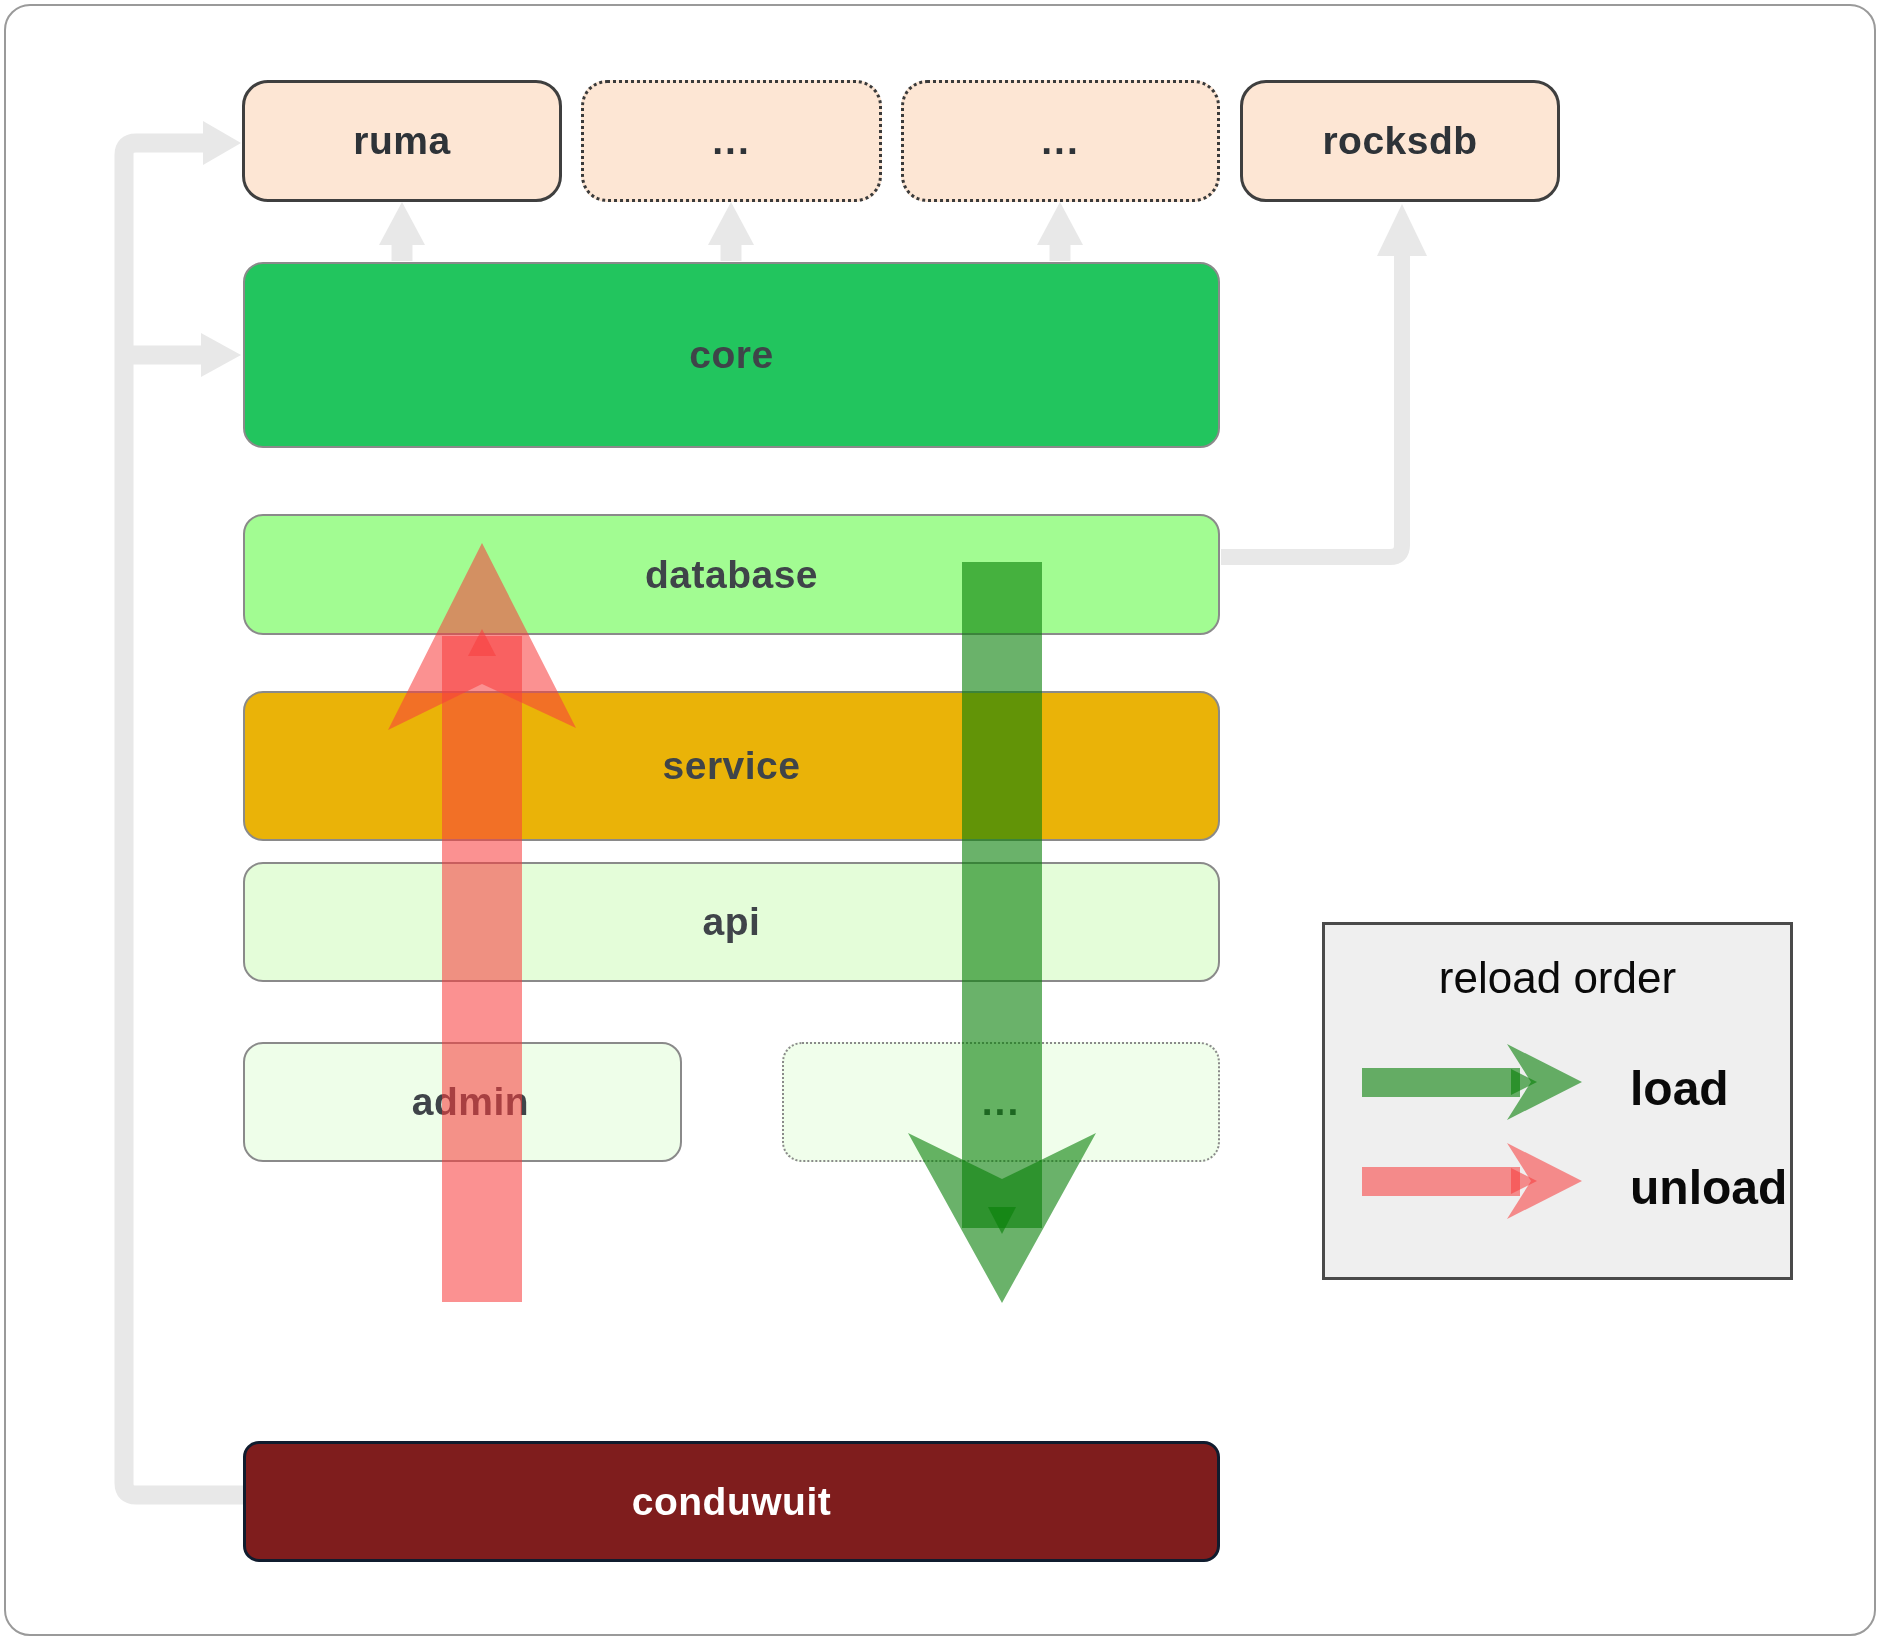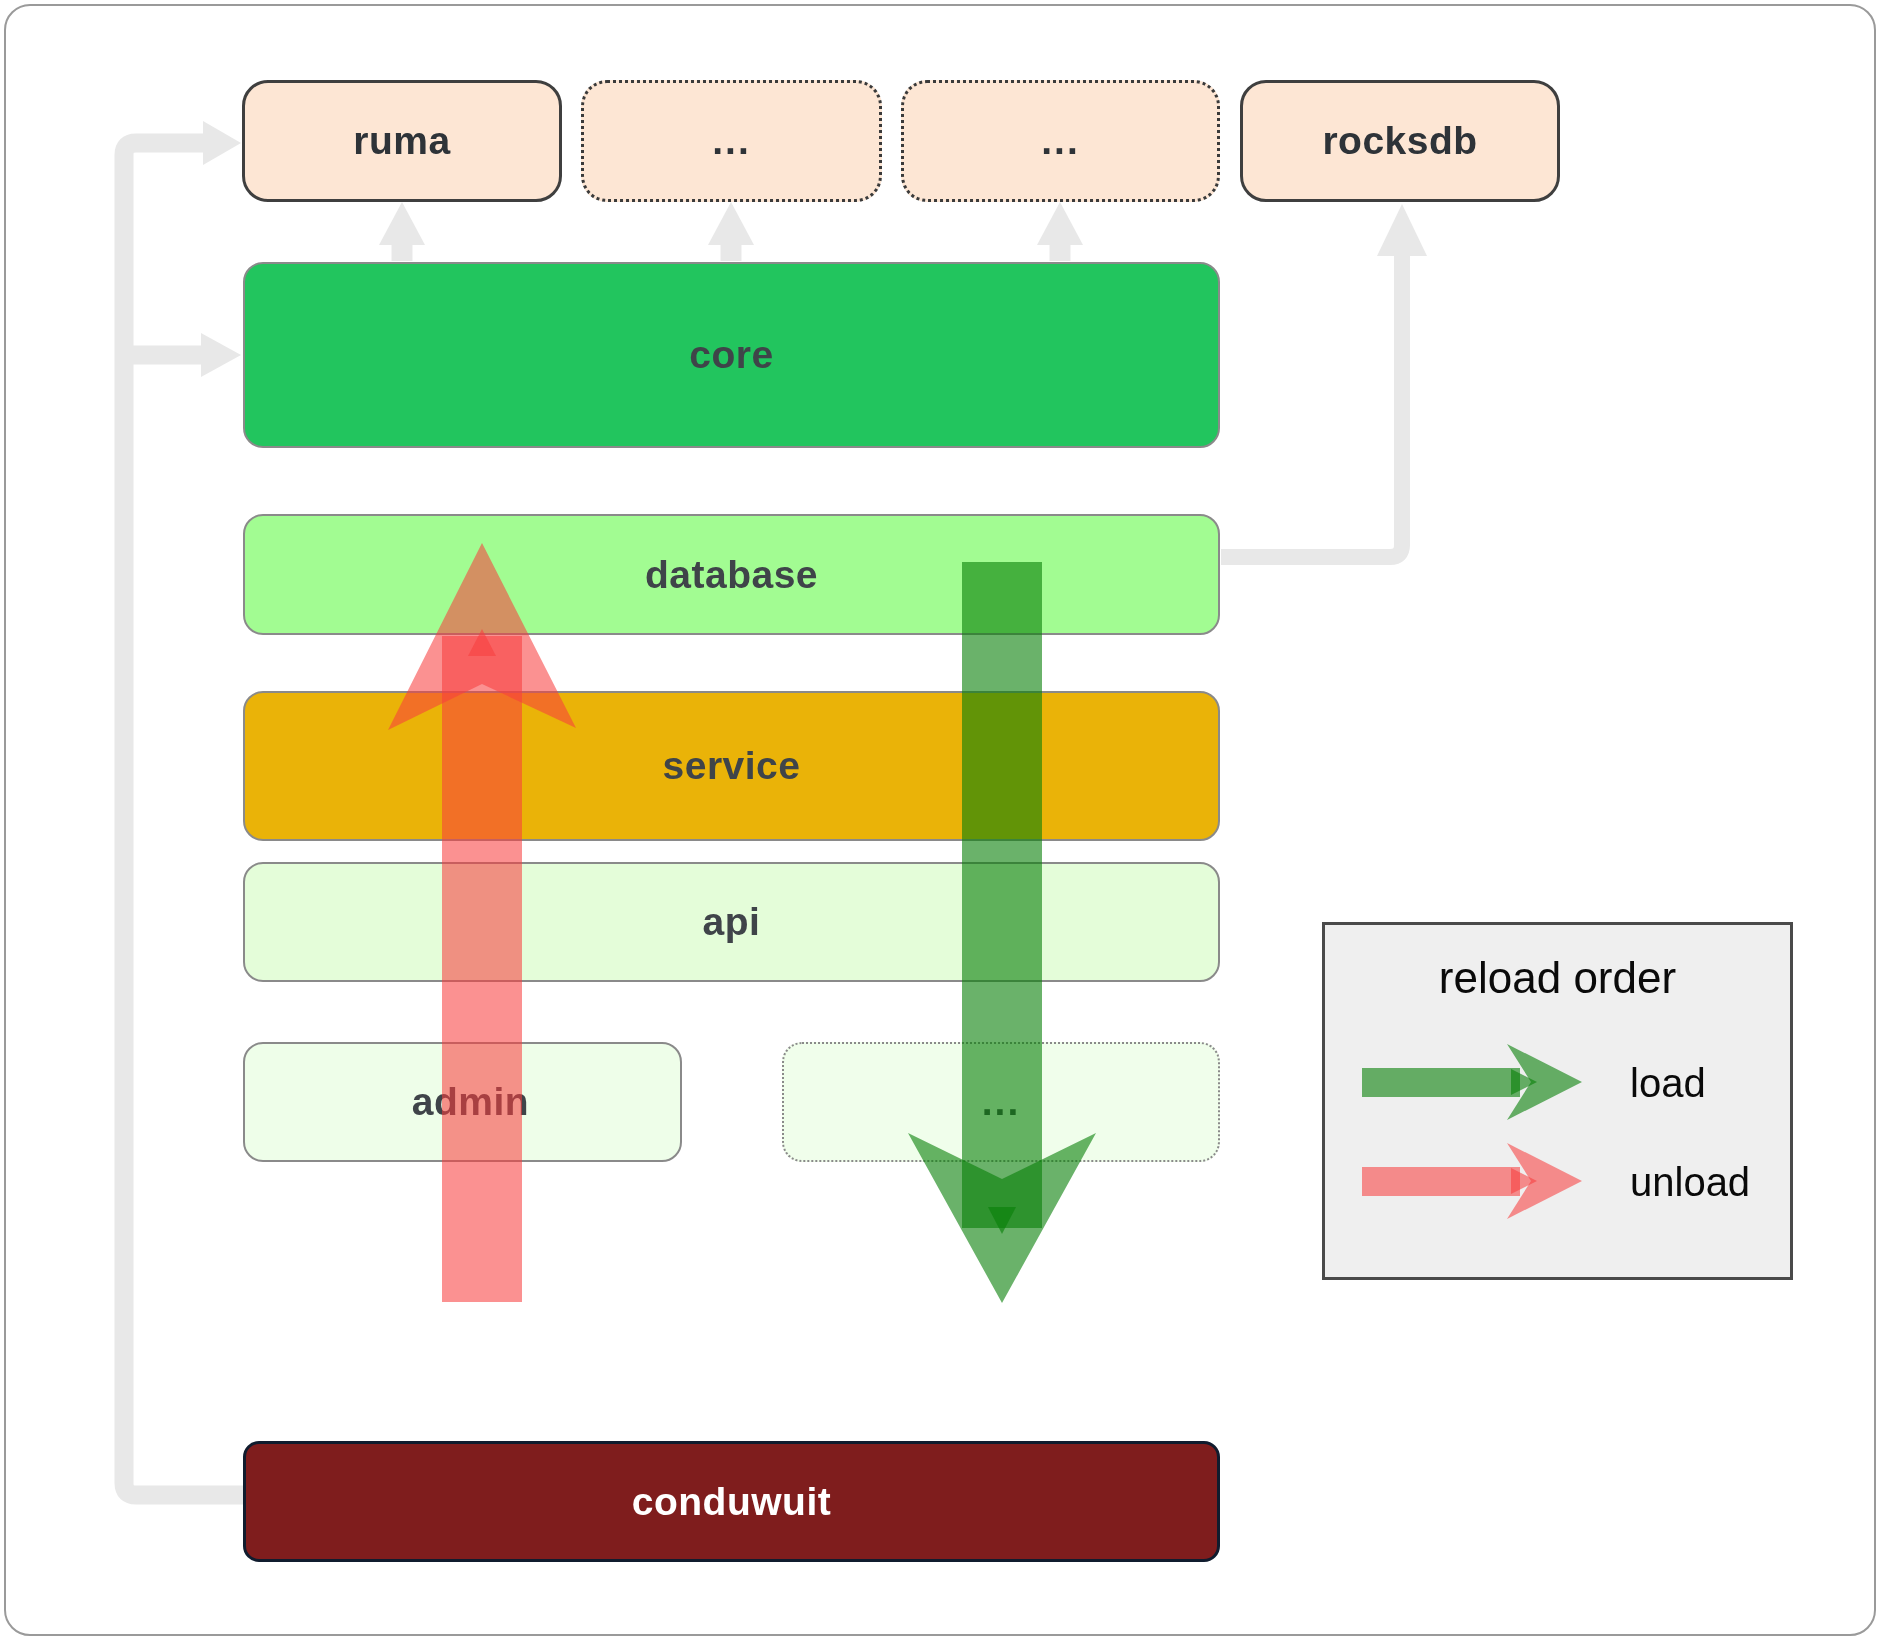--- a/index.html
+++ b/index.html
@@ -56,21 +56,21 @@
     background:#efefef;border:3px solid #4a4a4a;box-sizing:border-box;
     z-index:2;
   }
   .legend-title{
     position:absolute;left:0;right:0;top:28px;
     text-align:center;
     font-size:44px;font-weight:500;color:#0a0a0a;
   }
   .legend-item-label{
     position:absolute;left:305px;
-    font-size:40px;font-weight:400;color:#0a0a0a;
+    font-size:48px;font-weight:700;color:#0a0a0a;
   }
   .legend-label-load{top:136px;}
   .legend-label-unload{top:235px;}
 </style>
 </head>
 <body>
 
 <div class="canvas">
 
   <div class="frame"></div>

